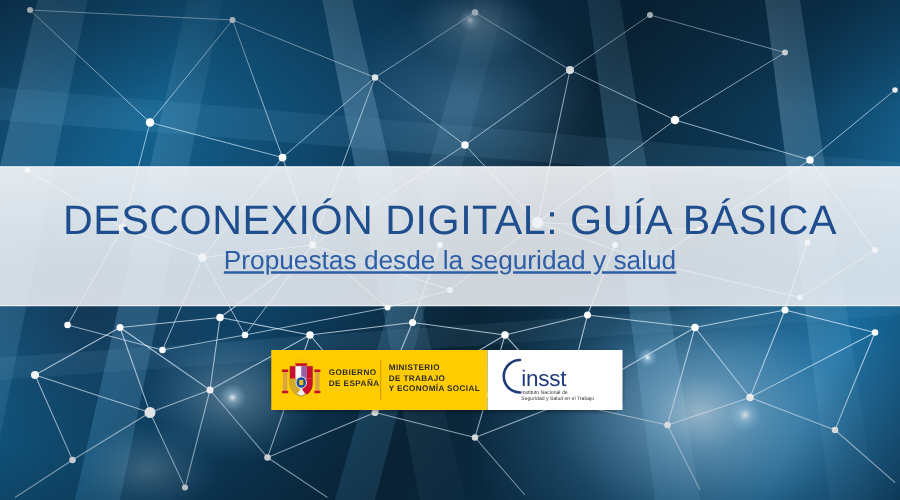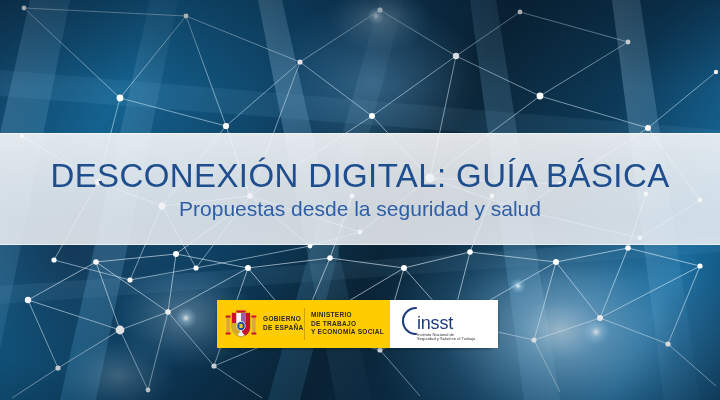--- a/index.html
+++ b/index.html
@@ -89,27 +89,28 @@
     margin: 0;
     padding: 0 0 2px 0;
   }
   .poster-subtitle {
     font-size: 21px;
     font-weight: 400;
     color: #2e5ea6;
     line-height: 1.1;
     white-space: nowrap;
     margin: 0;
+    text-decoration: underline;
   }
 
   
   .logo-strip {
     position: absolute;
     left: 217px;
-    top: 300px;
+    top: 280px;
     width: 281px;
     height: 48px;
     display: flex;
     align-items: stretch;
     box-shadow: 0 1px 3px rgba(0,0,0,0.35);
     border-radius: 11px;
   }
   .gob-block {
     background: #ffcc00;
     display: flex;

